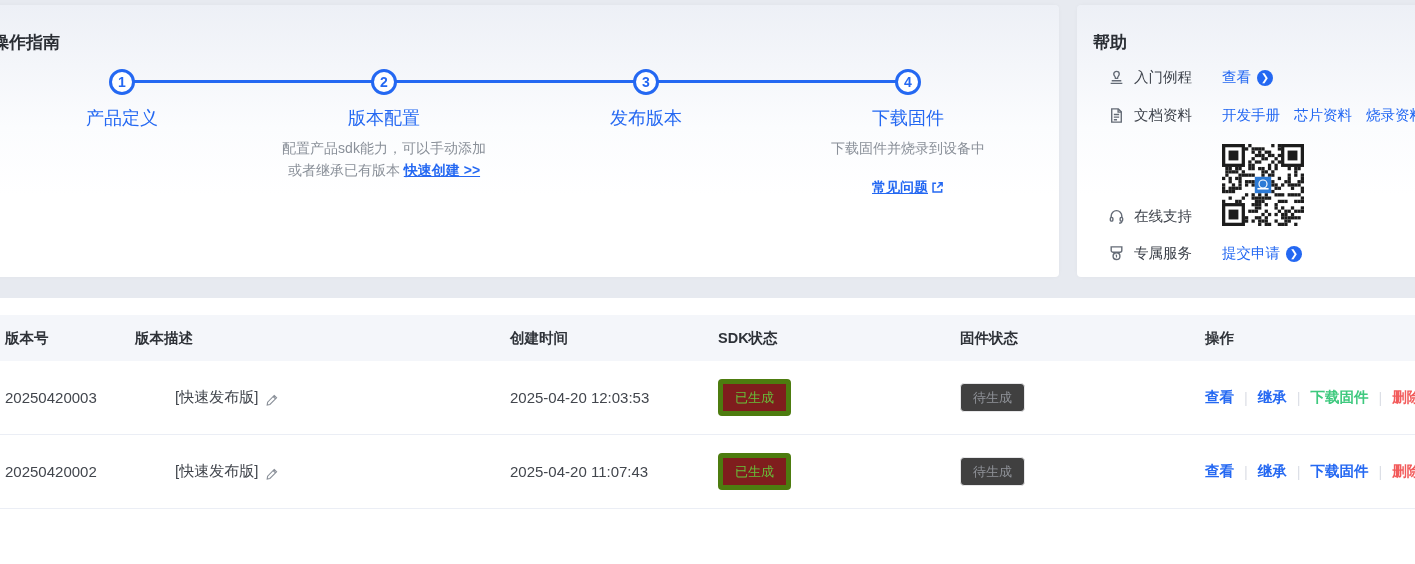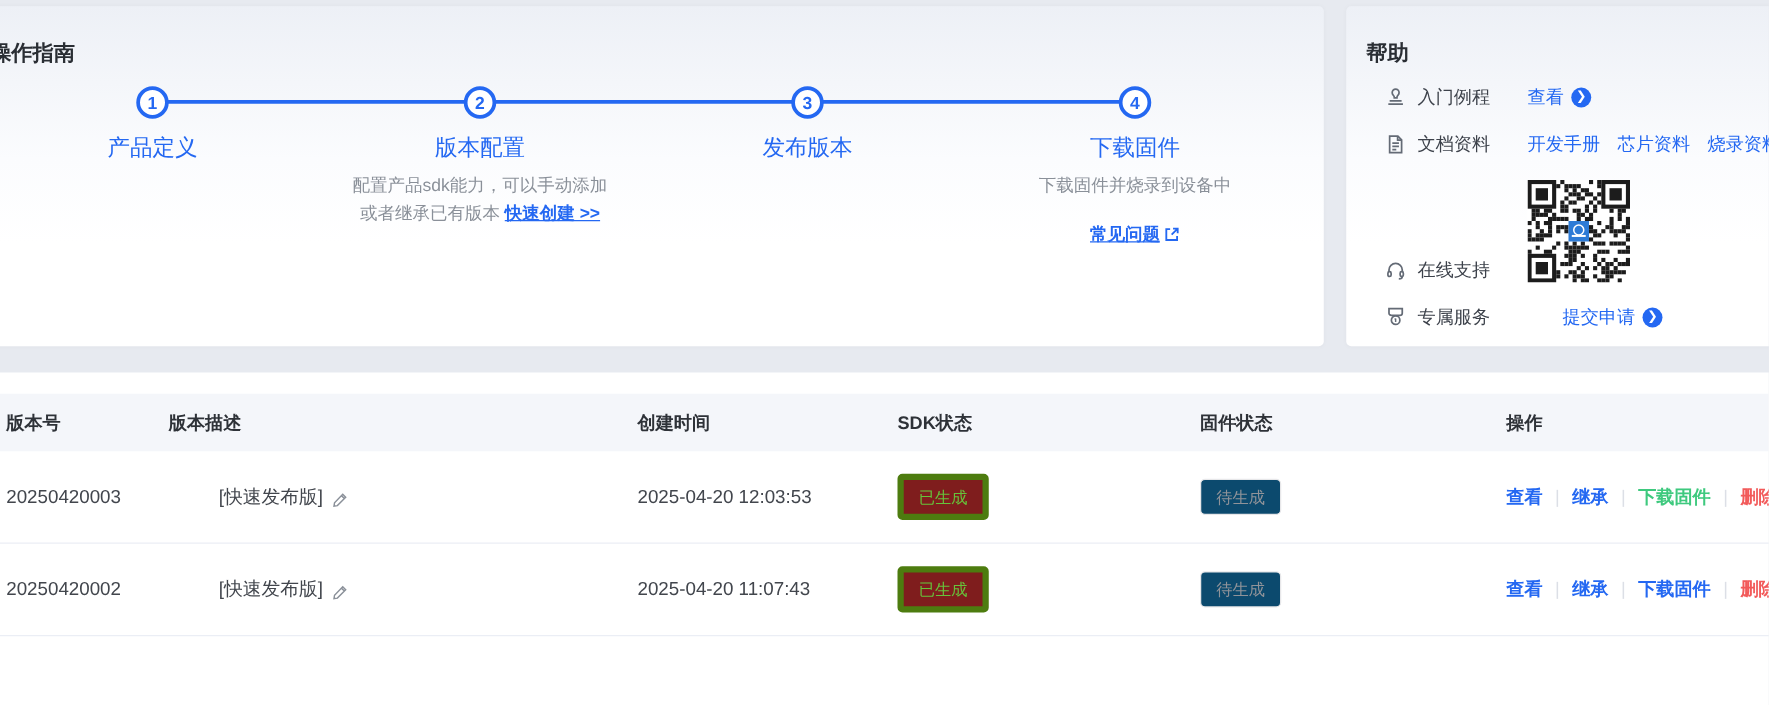--- a/index.html
+++ b/index.html
@@ -41,21 +41,21 @@
 
   
   .table-card{position:absolute;left:0;top:298px;width:1460px;height:266px;background:#fff;}
   .tgrid{display:grid;grid-template-columns:130px 375px 208px 242px 245px 1fr;align-items:center;}
   .thead{margin-top:17px;height:46px;background:#f4f6fa;color:#2e3238;font-size:14.5px;font-weight:bold;padding-left:5px;}
   .trow{height:73px;border-bottom:1px solid #ebeef5;padding-left:5px;font-size:15px;color:#42464d;}
   .cell-desc{display:flex;align-items:flex-end;gap:7px;margin-left:40px;}
   .edit-icon{cursor:pointer;display:inline-flex;color:#8a9099;}
   .tag{display:inline-block;font-size:13px;padding:7px 12px;border-radius:4px;line-height:1;}
   .tag-green{color:#67c23a;background:#7f1d1d;border:5px solid #4d7c0f;text-align:center;}
-  .tag-gray{color:#909399;background:#0c4a6e;border:1px solid #e7e7e9;}
+  .tag-gray{color:#909399;background:#404040;border:1px solid #e7e7e9;}
   .actions{display:flex;align-items:center;white-space:nowrap;font-size:14.5px;font-weight:bold;}
   .actions .sep{color:#dcdfe6;font-weight:normal;margin:0 10px;}
   .act-blue{color:var(--blue);cursor:pointer;}
   .act-green{color:#3ec97e;cursor:pointer;}
   .act-red{color:#f25a5a;cursor:pointer;}
 </style>
 </head>
 <body>
 
 <div class="viewport">
@@ -352,21 +352,21 @@
     <rect x="65.60000000000001" y="6.56" width="9.84" height="9.84" fill="#1c1c1c"></rect>
             <rect x="0" y="59.040000000000006" width="22.959999999999997" height="22.959999999999997" fill="#1c1c1c"></rect>
     <rect x="3.28" y="62.32000000000001" width="16.4" height="16.4" fill="#fff"></rect>
     <rect x="6.56" y="65.60000000000001" width="9.84" height="9.84" fill="#1c1c1c"></rect>
             <rect x="32.8" y="32.8" width="16.4" height="16.4" fill="#2d7bd6"></rect>
           <circle cx="41" cy="40" r="4" fill="none" stroke="#fff" stroke-width="1.2"></circle>
           <rect x="35.424" y="43.952" width="11.152" height="1.6" fill="#fff"></rect>
           </svg></div>
     </div>
 
-    <div class="help-row" style="top:239px;gap:28px;">
+    <div class="help-row" style="top:239px;">
       <div class="help-label">
         <span class="hicon">
             <svg width="17" height="17" viewBox="0 0 16 16" fill="none" stroke="#646b76" stroke-width="1.3">
               <path d="M3 1.8h10v3.4c0 1-1 1.6-1.8 1.6H4.8C4 6.8 3 6.2 3 5.2z"></path>
               <circle cx="8" cy="10.5" r="3.2"></circle>
               <path d="M8 9.2v2.6M7.2 9.6H8" stroke-width="1.1"></path>
             </svg>
           </span>
         <span>专属服务</span>
       </div>

